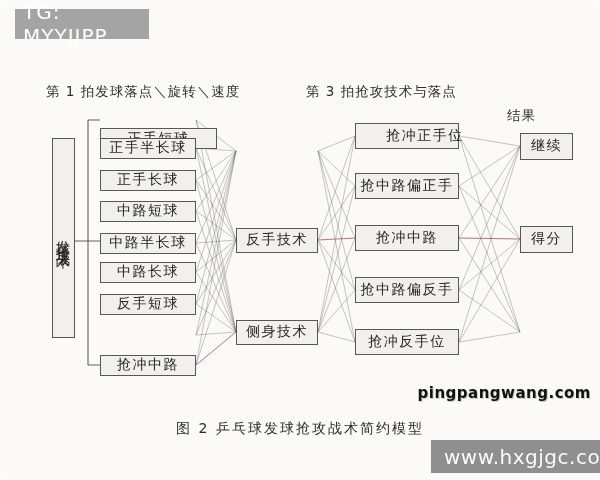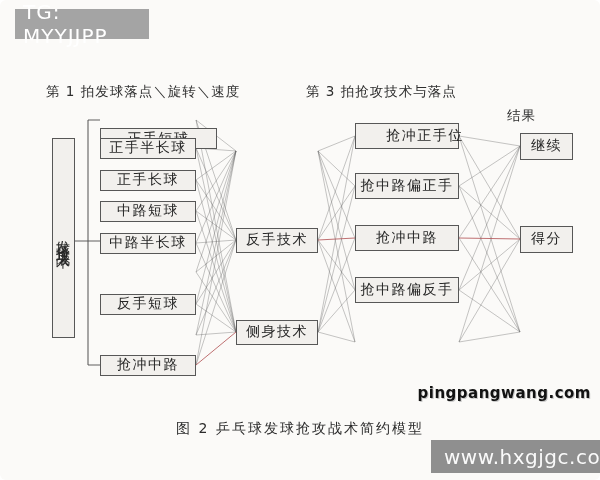--- a/index.html
+++ b/index.html
@@ -136,23 +136,25 @@
   <div class="caption">图 2  乒乓球发球抢攻战术简约模型</div>
 
   <div class="site-plain">pingpangwang.com</div>
   <div class="site-boxed">www.hxgjgc.com</div>
 
 <div class="node" style="left: 100px; top: 104px; width: 117px; height: 21px; margin-top: 24px;">正手短球</div>
     <div class="node" style="left: 100px; top: 137.5px; width: 96px; height: 21px;">正手半长球</div>
     <div class="node" style="left: 100px; top: 169.5px; width: 96px; height: 21px;">正手长球</div>
     <div class="node" style="left: 100px; top: 200.5px; width: 96px; height: 21px;">中路短球</div>
     <div class="node" style="left: 100px; top: 232.5px; width: 96px; height: 21px;">中路半长球</div>
+    <div class="node" style="left: 100px; top: 261.5px; width: 96px; height: 21px;">中路长球</div>
     <div class="node" style="left: 100px; top: 293.5px; width: 96px; height: 21px;">反手短球</div>
     <div class="node" style="left: 100px; top: 354.5px; width: 96px; height: 21px;">抢冲中路</div>
     <div class="node" style="left: 236px; top: 227.5px; width: 82px; height: 25px;">反手技术</div>
     <div class="node" style="left: 236px; top: 319.5px; width: 82px; height: 25px;">侧身技术</div>
     <div class="node" style="left: 355px; top: 123px; width: 104px; height: 26px; padding-left: 36px;">抢冲正手位</div>
     <div class="node" style="left: 355px; top: 173px; width: 104px; height: 26px;">抢中路偏正手</div>
     <div class="node" style="left: 355px; top: 225px; width: 104px; height: 26px;">抢冲中路</div>
     <div class="node" style="left: 355px; top: 277px; width: 104px; height: 26px;">抢中路偏反手</div>
+    <div class="node" style="left: 355px; top: 329px; width: 104px; height: 26px;">抢冲反手位</div>
     <div class="node" style="left: 520px; top: 132.5px; width: 53px; height: 27px;">继续</div>
     <div class="node" style="left: 520px; top: 225.5px; width: 53px; height: 27px;">得分</div>
   </div>
 
 </body></html>

